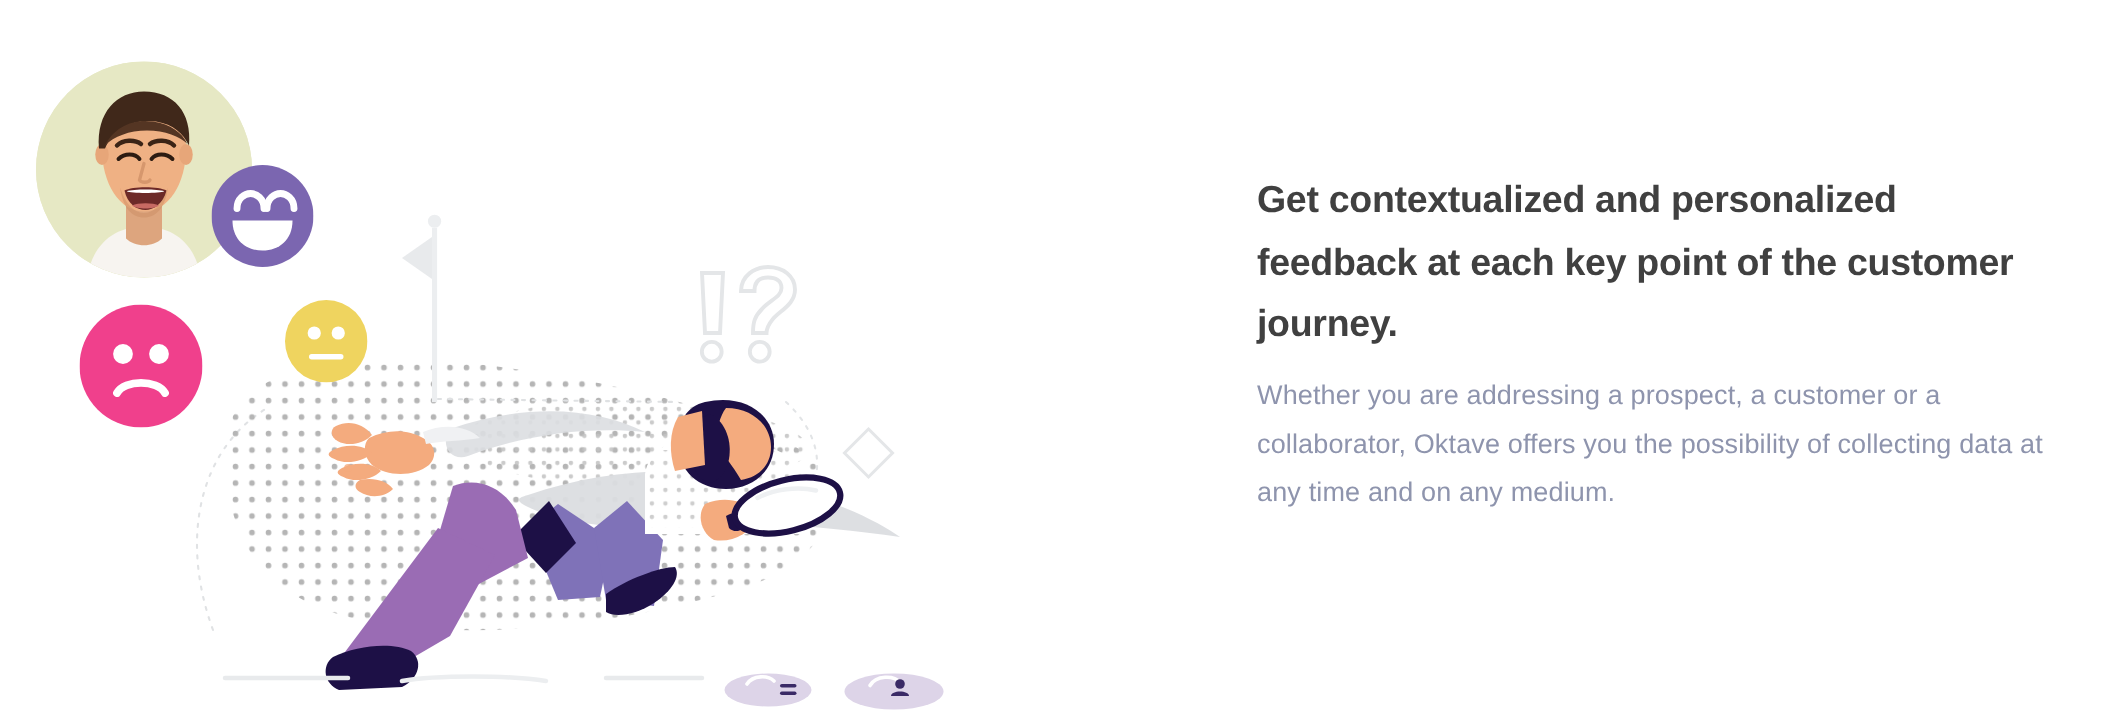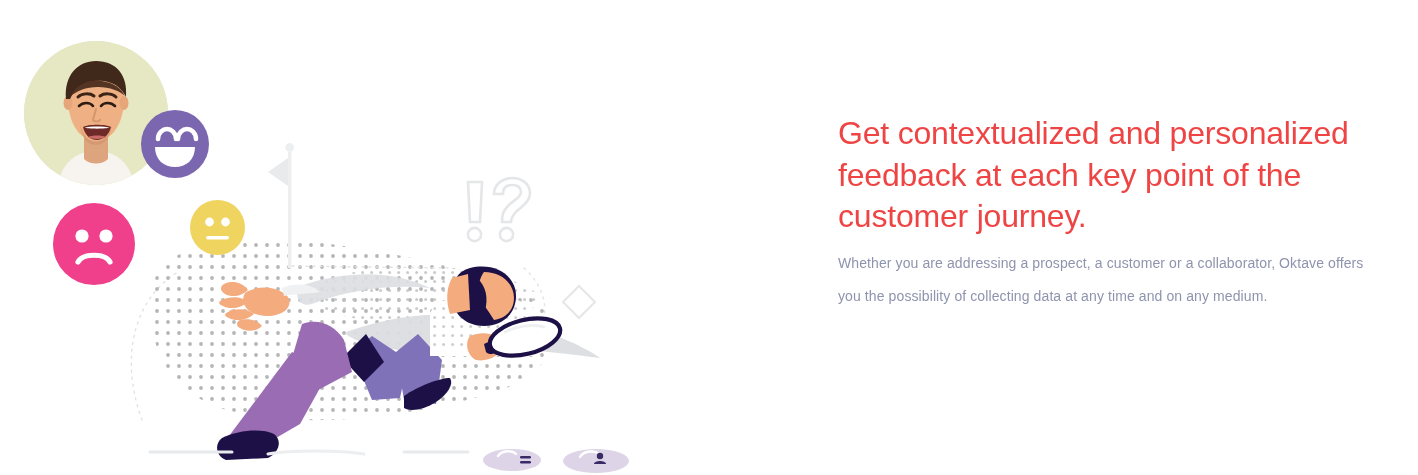--- a/index.html
+++ b/index.html
@@ -52,32 +52,32 @@
     left: 838px;
     top: 0;
     width: 540px;
     height: 475px;
   }
   #heading {
     position: absolute;
     top: 113px;
     left: 0;
     width: 535px;
-    font-size: 32px;
-    font-weight: normal;
+    font-size: 25px;
+    font-weight: bold;
     line-height: 41.5px;
     letter-spacing: -0.2px;
-    color: #ef4444;
+    color: #404040;
   }
   #subcopy {
     position: absolute;
     top: 247px;
     left: 0;
     width: 535px;
-    font-size: 14px;
+    font-size: 18px;
     font-weight: 400;
     line-height: 32.5px;
     letter-spacing: 0.1px;
     color: #8e94ad;
   }
 </style>
 </head>
 <body>
 
 <div id="stage">

